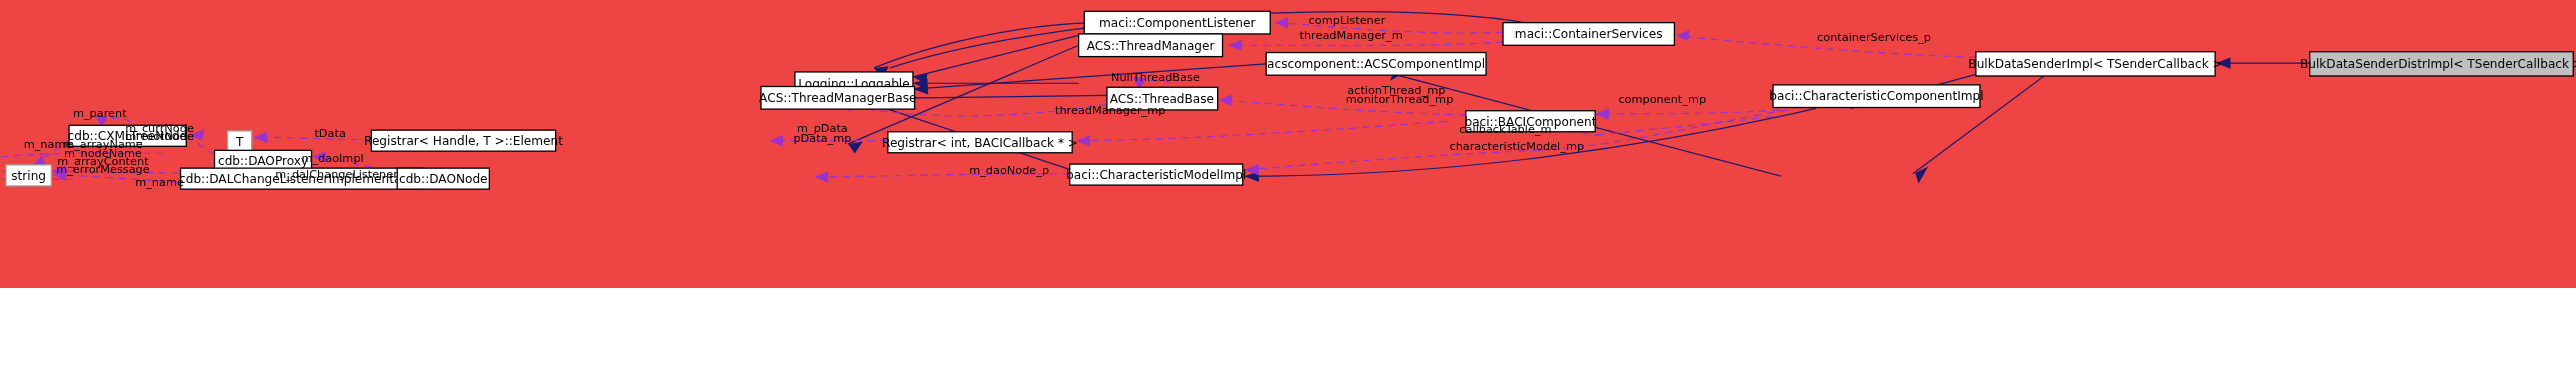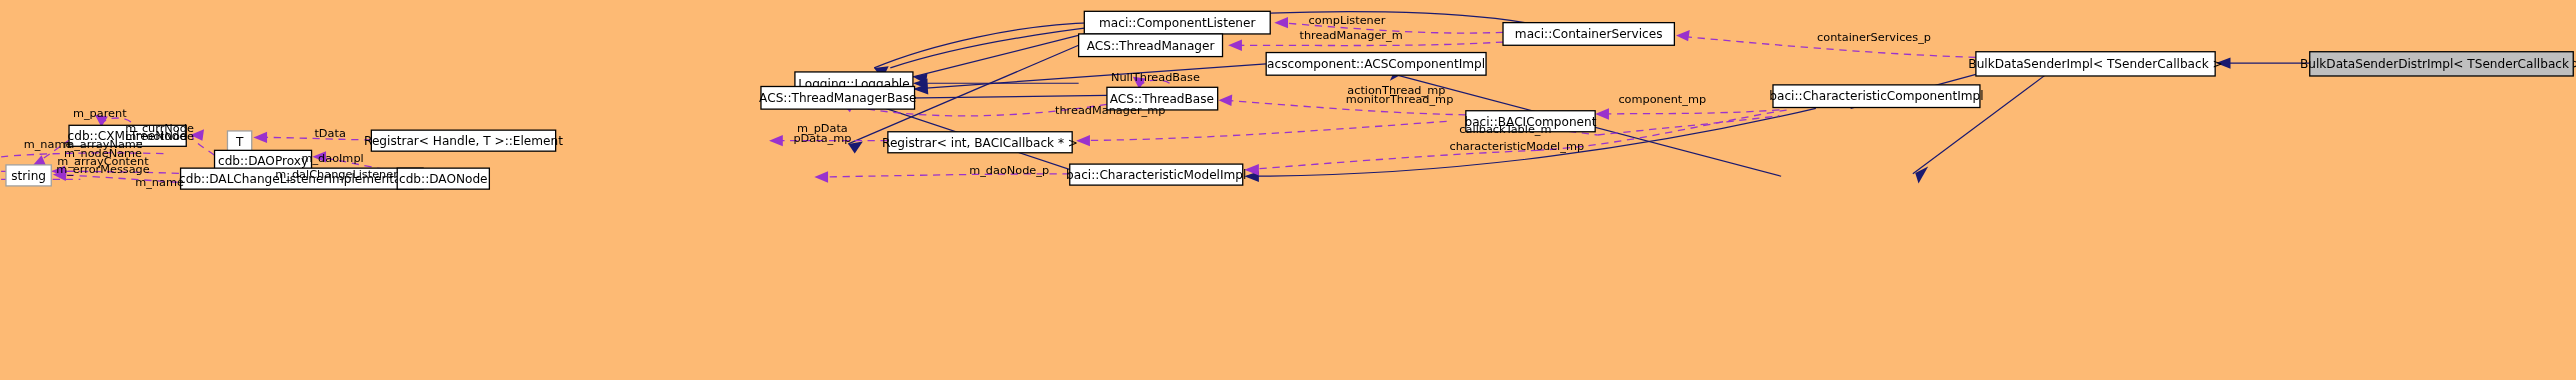--- a/index.html
+++ b/index.html
@@ -3,22 +3,22 @@
 <meta charset="utf-8">
 <style>
   html, body {
     margin: 0;
     padding: 0;
     background: #ffffff;
   }
   #diagram-root {
     position: relative;
     width: 2576px;
-    height: 380px;
-    background: #fdba74;
+    height: 288px;
+    background: #ef4444;
     font-family: "DejaVu Sans", "Liberation Sans", sans-serif;
     overflow: hidden;
   }
   svg#graph {
     position: absolute;
     left: 0;
     top: 0;
     width: 2576px;
     height: 388px;
   }

